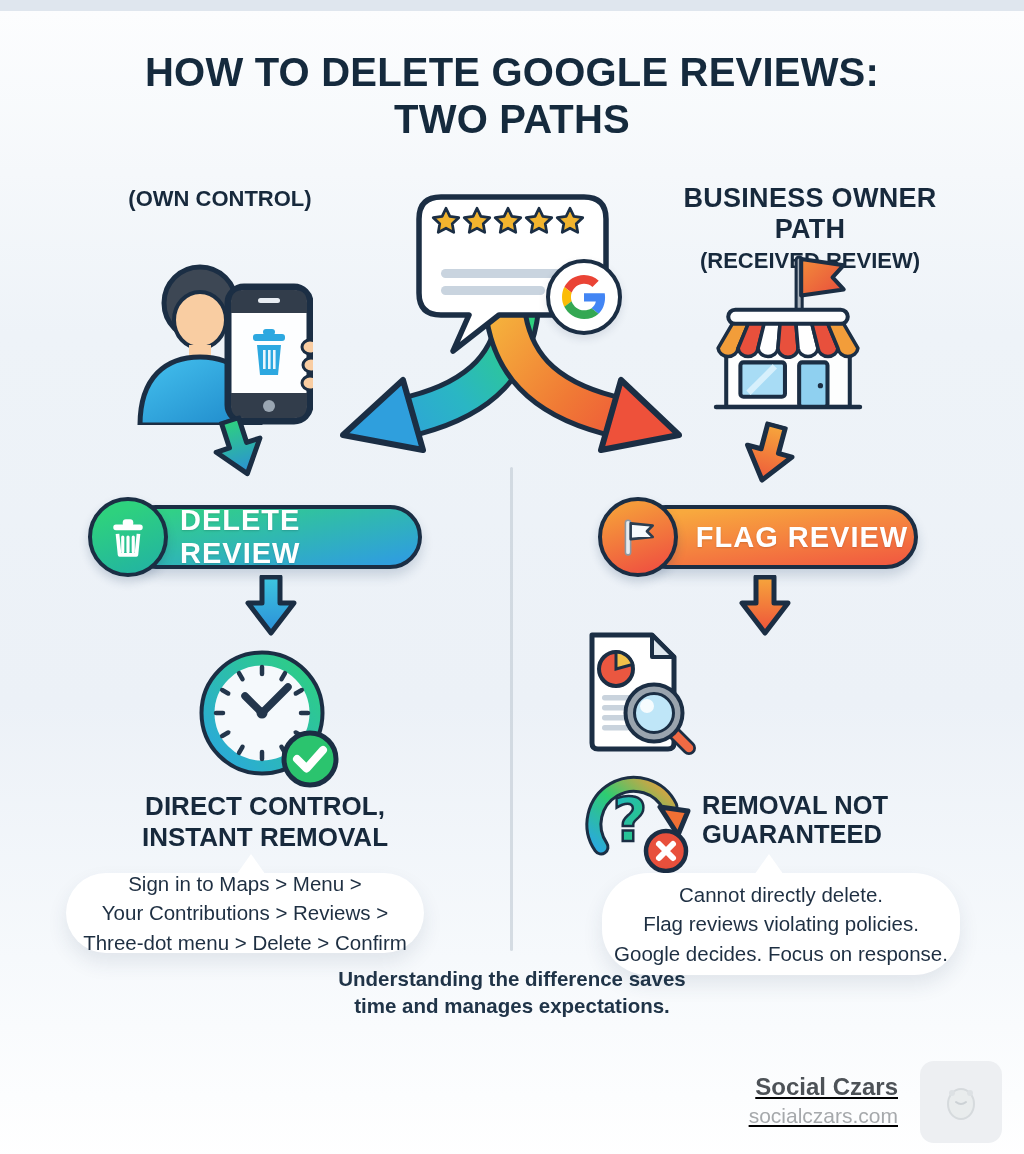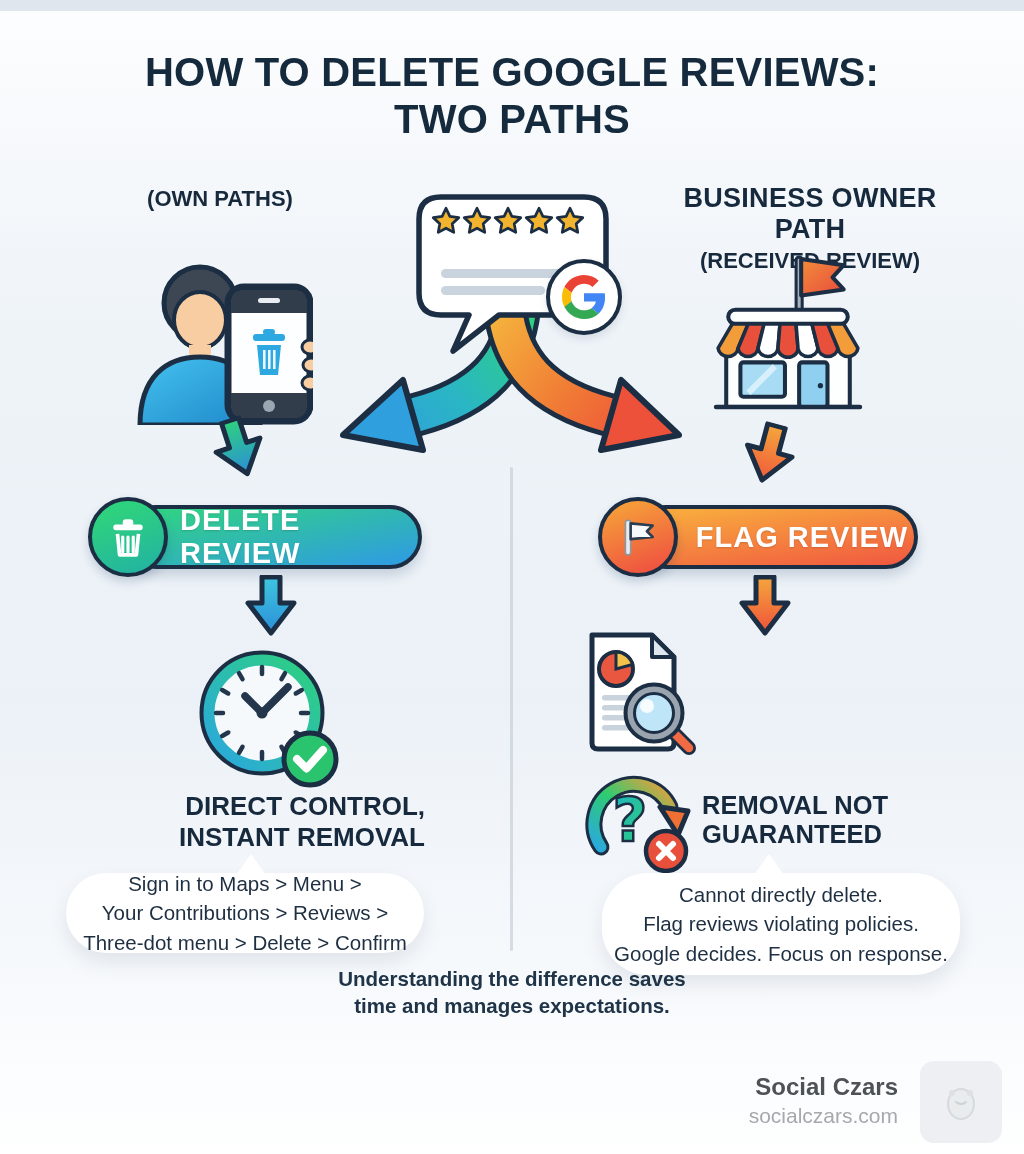--- a/index.html
+++ b/index.html
@@ -34,55 +34,55 @@
     border:4px solid #1b2e44; display:flex; align-items:center; justify-content:center;
     box-shadow:0 5px 10px rgba(30,60,100,.2); }
   .btn-delete{ left:88px; top:486px; width:334px; }
   .btn-delete .pill{ background:linear-gradient(168deg,#31d185 8%,#2f9fdd 92%); }
   .btn-delete .badge{ background:linear-gradient(160deg,#2ed17e 20%,#23b5a0 90%); }
   .btn-flag{ left:598px; top:486px; width:320px; }
   .btn-flag .pill{ background:linear-gradient(172deg,#f8a93e 10%,#f15b40 95%); }
   .btn-flag .badge{ background:linear-gradient(160deg,#f59a3a 15%,#ef5340 90%); }
 
   .outcome{ color:#17293c; font-weight:800; }
-  .outcome-left{ left:105px; top:780px; width:320px; text-align:right; font-size:26px; line-height:1.2; }
+  .outcome-left{ left:105px; top:780px; width:320px; text-align:center; font-size:26px; line-height:1.2; }
   .outcome-r1{ left:702px; top:641px; width:280px; font-size:25.5px; line-height:1.15; }
   .outcome-r2{ left:702px; top:780px; width:280px; font-size:25.5px; line-height:1.15; }
 
   .speech{ background:#fff; border-radius:46px; box-shadow:0 10px 20px rgba(40,60,90,.10);
     display:flex; align-items:center; justify-content:center; text-align:center;
     color:#1e2f42; font-size:20.5px; font-weight:500; line-height:1.42; }
   .speech::before{ content:""; position:absolute; top:-19px; border-left:17px solid transparent;
     border-right:17px solid transparent; border-bottom:24px solid #fff; }
   .speech-left{ left:66px; top:862px; width:358px; height:80px; }
   .speech-left::before{ left:168px; }
   .speech-right{ left:602px; top:862px; width:358px; height:102px; }
   .speech-right::before{ left:150px; }
 
   .summary{ left:262px; top:954px; width:500px; text-align:center; font-size:20.5px;
     font-weight:600; color:#203448; line-height:1.32; }
 
   .divider{ left:510px; top:456px; width:3px; height:484px; background:#c3ccd5; opacity:.65; border-radius:2px; }
 
-  .brand-text{ right:126px; top:1062px; text-align:right; }
+  .brand-text{ right:126px; top:1062px; text-align:right;text-decoration:underline; }
   .brand-name{ font-size:24px; font-weight:700; color:#4d5257; }
   .brand-site{ font-size:21px; color:#a6a9ac; margin-top:3px; }
   .brand-logo{ left:920px; top:1050px; width:82px; height:82px; background:#edeff2; border-radius:14px;
     display:flex; align-items:center; justify-content:center; }
 </style>
 </head>
 <body>
 
 <div class="canvas">
 
   <div class="abs title ml">HOW TO DELETE GOOGLE REVIEWS:
 TWO PATHS</div>
 
   <div class="abs col-head head-left">
-    <div class="s">(OWN PATHS)</div>
+    <div class="s">(OWN CONTROL)</div>
   </div>
   <div class="abs col-head head-right">
     <div class="h">BUSINESS OWNER PATH</div>
     <div class="s">(RECEIVED REVIEW)</div>
   </div>
 
   <svg class="abs" style="left:333px;top:296px;" width="210" height="152" viewBox="0 0 210 152">
     <defs>
       <linearGradient id="gBandL" gradientUnits="userSpaceOnUse" x1="186" y1="0" x2="40" y2="120">
         <stop offset="0" stop-color="#2ed17e"></stop>

